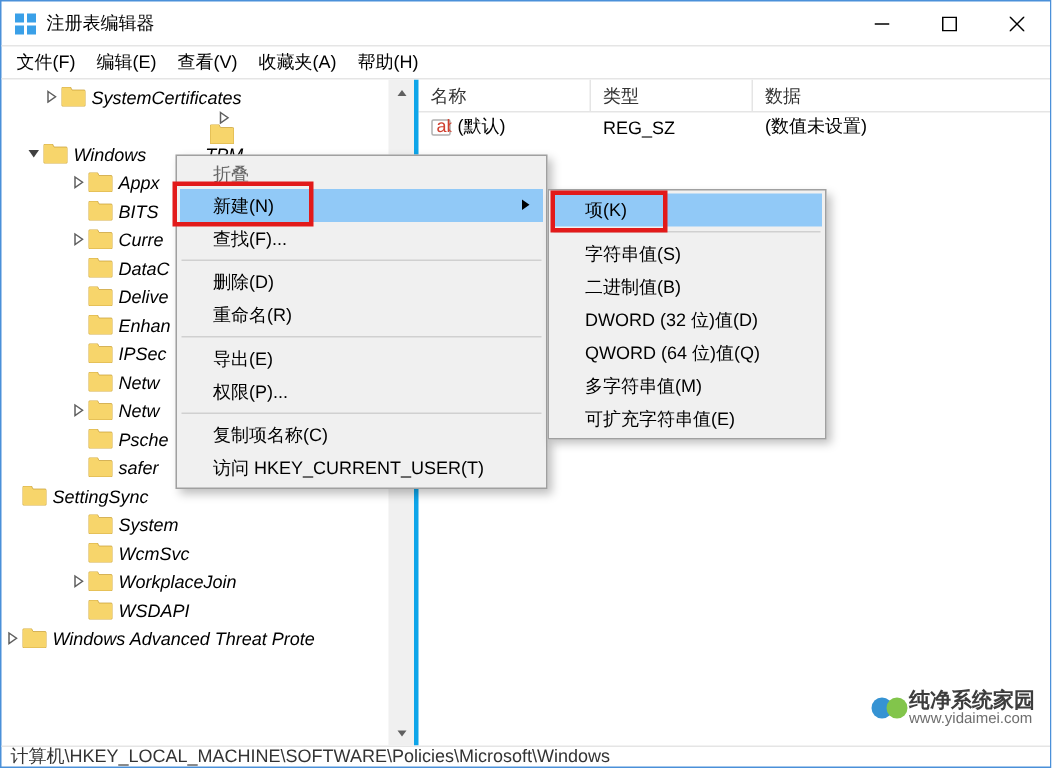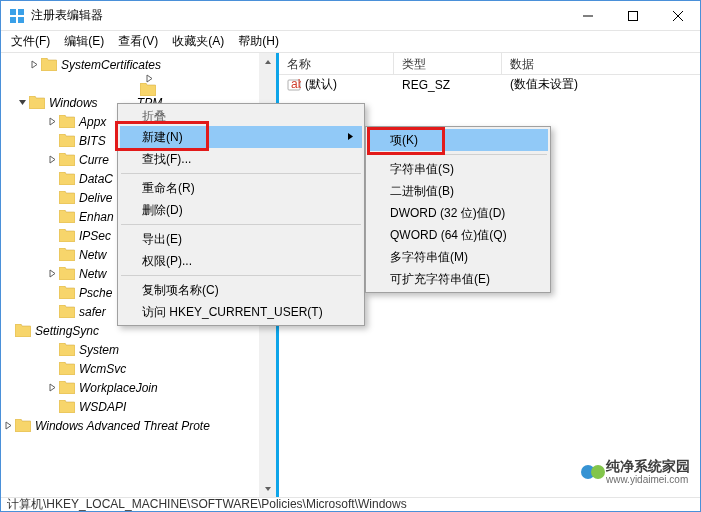--- a/index.html
+++ b/index.html
@@ -314,24 +314,24 @@
         <span>新建(N)</span>
         <span class="arrow-r"><svg width="7" height="9" viewBox="0 0 7 9">
             <path d="M1 1 L6 4.5 L1 8 Z" fill="#000"></path>
           </svg></span>
       </div>
       <div class="ctx-item">
         <span>查找(F)...</span>
       </div>
       <div class="ctx-sep"></div>
       <div class="ctx-item">
+        <span>删除(D)</span>
+      </div>
+      <div class="ctx-item">
         <span>重命名(R)</span>
-      </div>
-      <div class="ctx-item">
-        <span>删除(D)</span>
       </div>
       <div class="ctx-sep"></div>
       <div class="ctx-item">
         <span>导出(E)</span>
       </div>
       <div class="ctx-item">
         <span>权限(P)...</span>
       </div>
       <div class="ctx-sep"></div>
       <div class="ctx-item">

